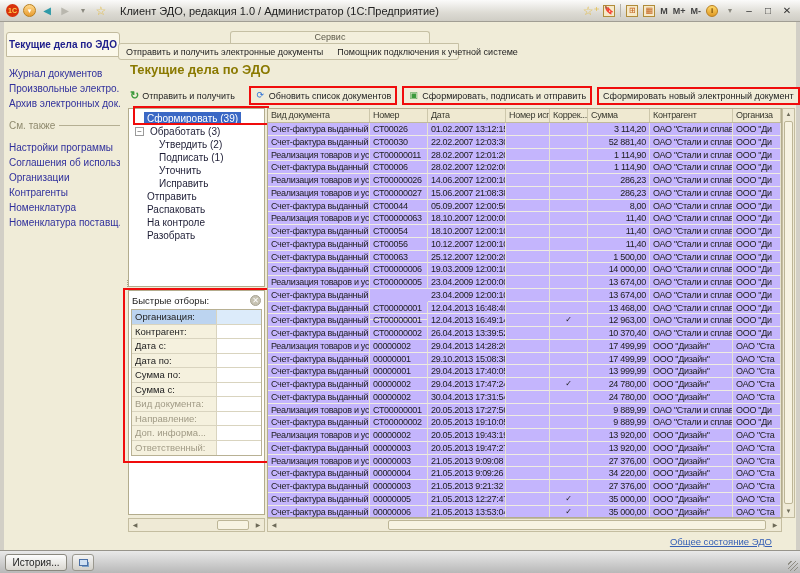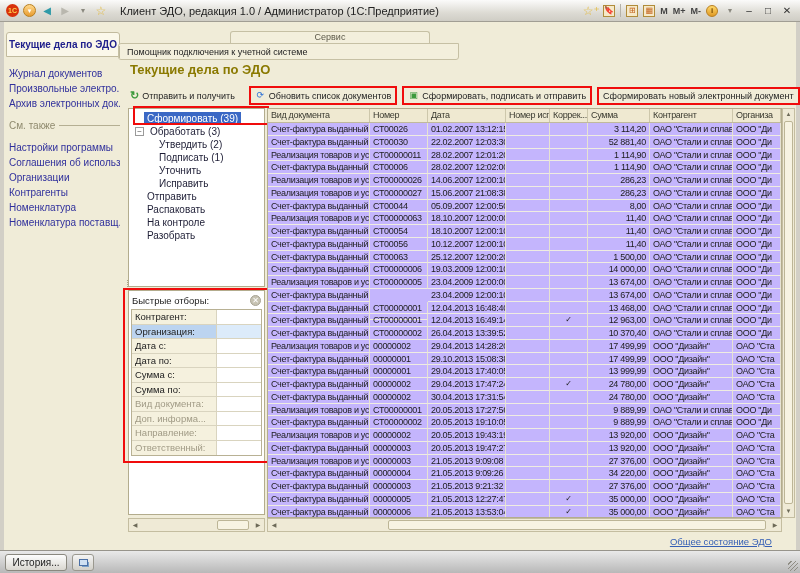--- a/index.html
+++ b/index.html
@@ -166,20 +166,21 @@
           <div class="sb-item">Контрагенты</div>
           <div class="sb-item">Номенклатура</div>
           <div class="sb-item">Номенклатура поставщ...</div>
         </div>
     </div>
     <div class="splitter">⁞</div>
 
     <div class="svc">
       <div class="svc-top">Сервис</div>
       <div class="svc-bottom" id="svc-items">
+          <div class="svc-item">Отправить и получить электронные документы</div>
           <div class="svc-div"></div>
           <div class="svc-item">Помощник подключения к учетной системе</div>
         </div>
     </div>
 
     <div class="main">
       <div class="main-title">Текущие дела по ЭДО</div>
 
       <div class="toolbar">
         <div class="lnk-btn">
@@ -240,54 +241,54 @@
           </div>
         </div>
       <div class="anno" style="left:5px; top:48px; width:136px; height:19px;"></div>
 
       <div class="filters-panel">
         <div class="filters-head">
           <span class="t">Быстрые отборы:</span>
           <div class="close-circ">✕</div>
         </div>
         <div class="f-grid" id="f-grid">
+            <div class="f-row sel">
+              <div class="f-lbl">Организация:</div>
+              <div class="f-val"></div>
+            </div>
             <div class="f-row">
               <div class="f-lbl">Контрагент:</div>
               <div class="f-val"></div>
             </div>
-            <div class="f-row sel">
-              <div class="f-lbl">Организация:</div>
-              <div class="f-val"></div>
-            </div>
             <div class="f-row">
               <div class="f-lbl">Дата с:</div>
               <div class="f-val"></div>
             </div>
             <div class="f-row">
               <div class="f-lbl">Дата по:</div>
               <div class="f-val"></div>
             </div>
             <div class="f-row">
+              <div class="f-lbl">Сумма по:</div>
+              <div class="f-val"></div>
+            </div>
+            <div class="f-row">
               <div class="f-lbl">Сумма с:</div>
-              <div class="f-val"></div>
-            </div>
-            <div class="f-row">
-              <div class="f-lbl">Сумма по:</div>
               <div class="f-val"></div>
             </div>
             <div class="f-row muted">
               <div class="f-lbl">Вид документа:</div>
               <div class="f-val"></div>
             </div>
             <div class="f-row muted">
+              <div class="f-lbl">Направление:</div>
+              <div class="f-val"></div>
+            </div>
+            <div class="f-row muted">
               <div class="f-lbl">Доп. информа...</div>
-              <div class="f-val"></div>
-            </div>
-            <div class="f-row muted">
-              <div class="f-lbl">Направление:</div>
               <div class="f-val"></div>
             </div>
             <div class="f-row muted">
               <div class="f-lbl">Ответственный:</div>
               <div class="f-val"></div>
             </div>
           </div>
       </div>
       <div class="anno" style="left:-5px; top:230px; width:147px; height:175px;"></div>
 

